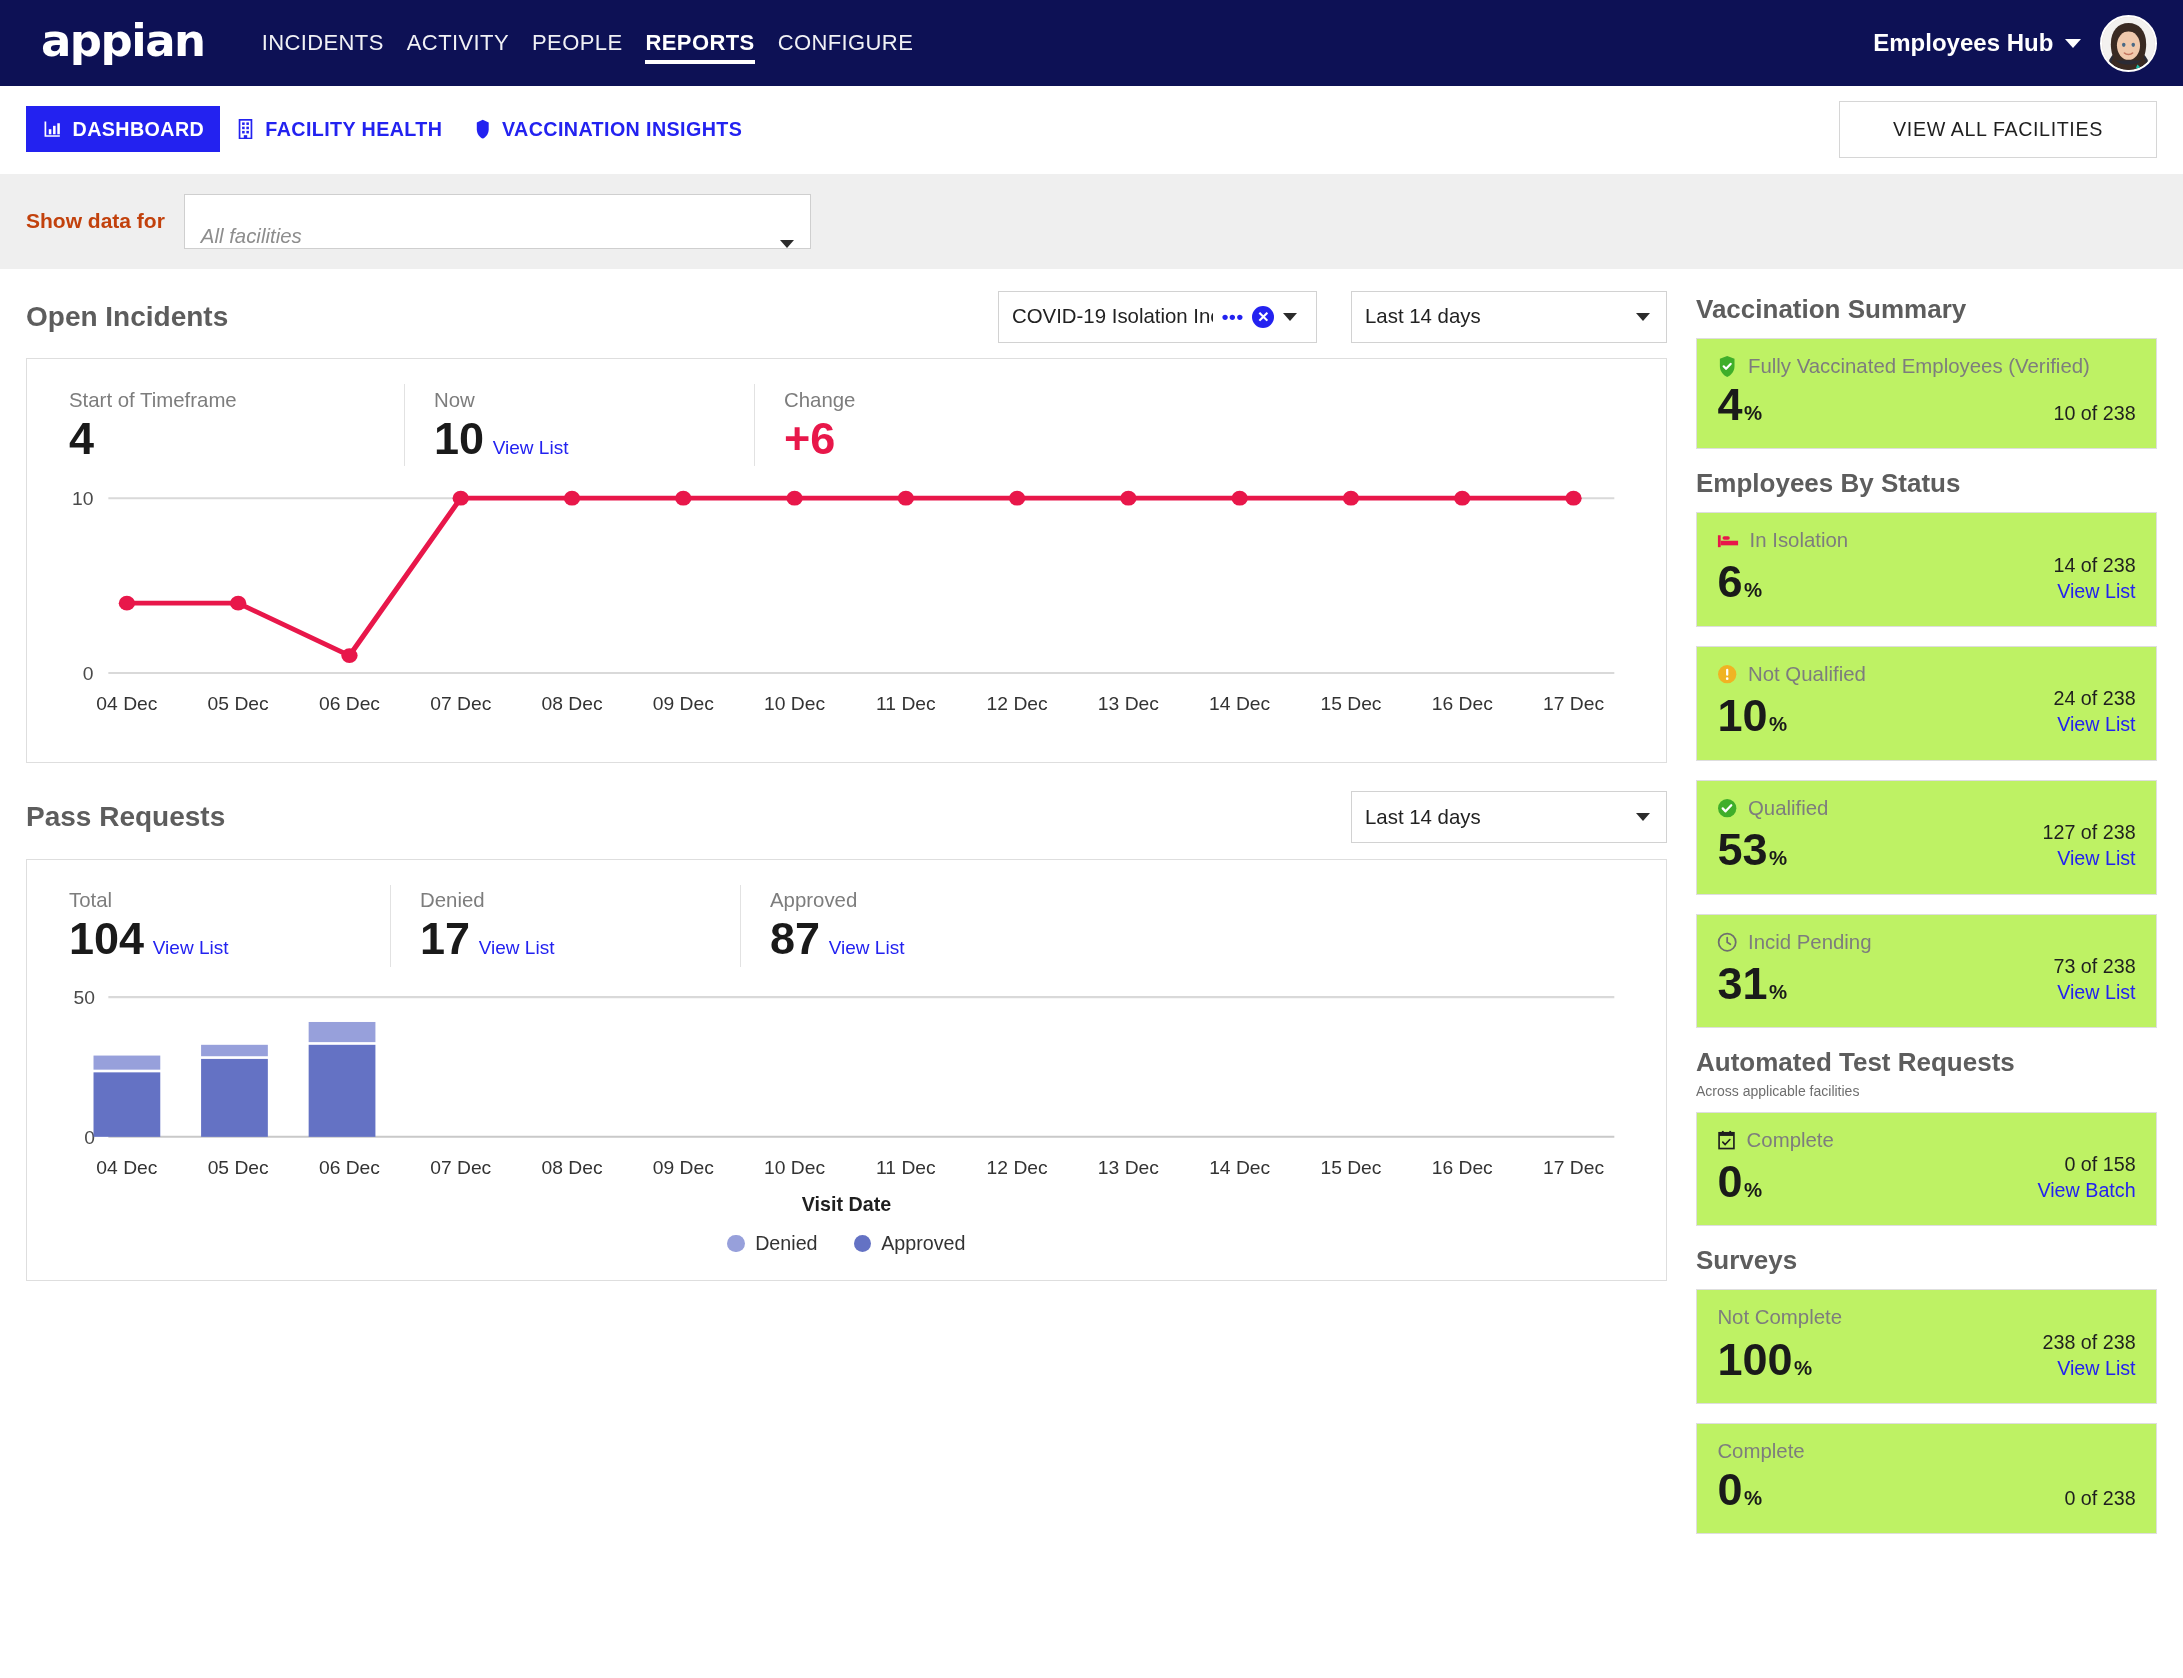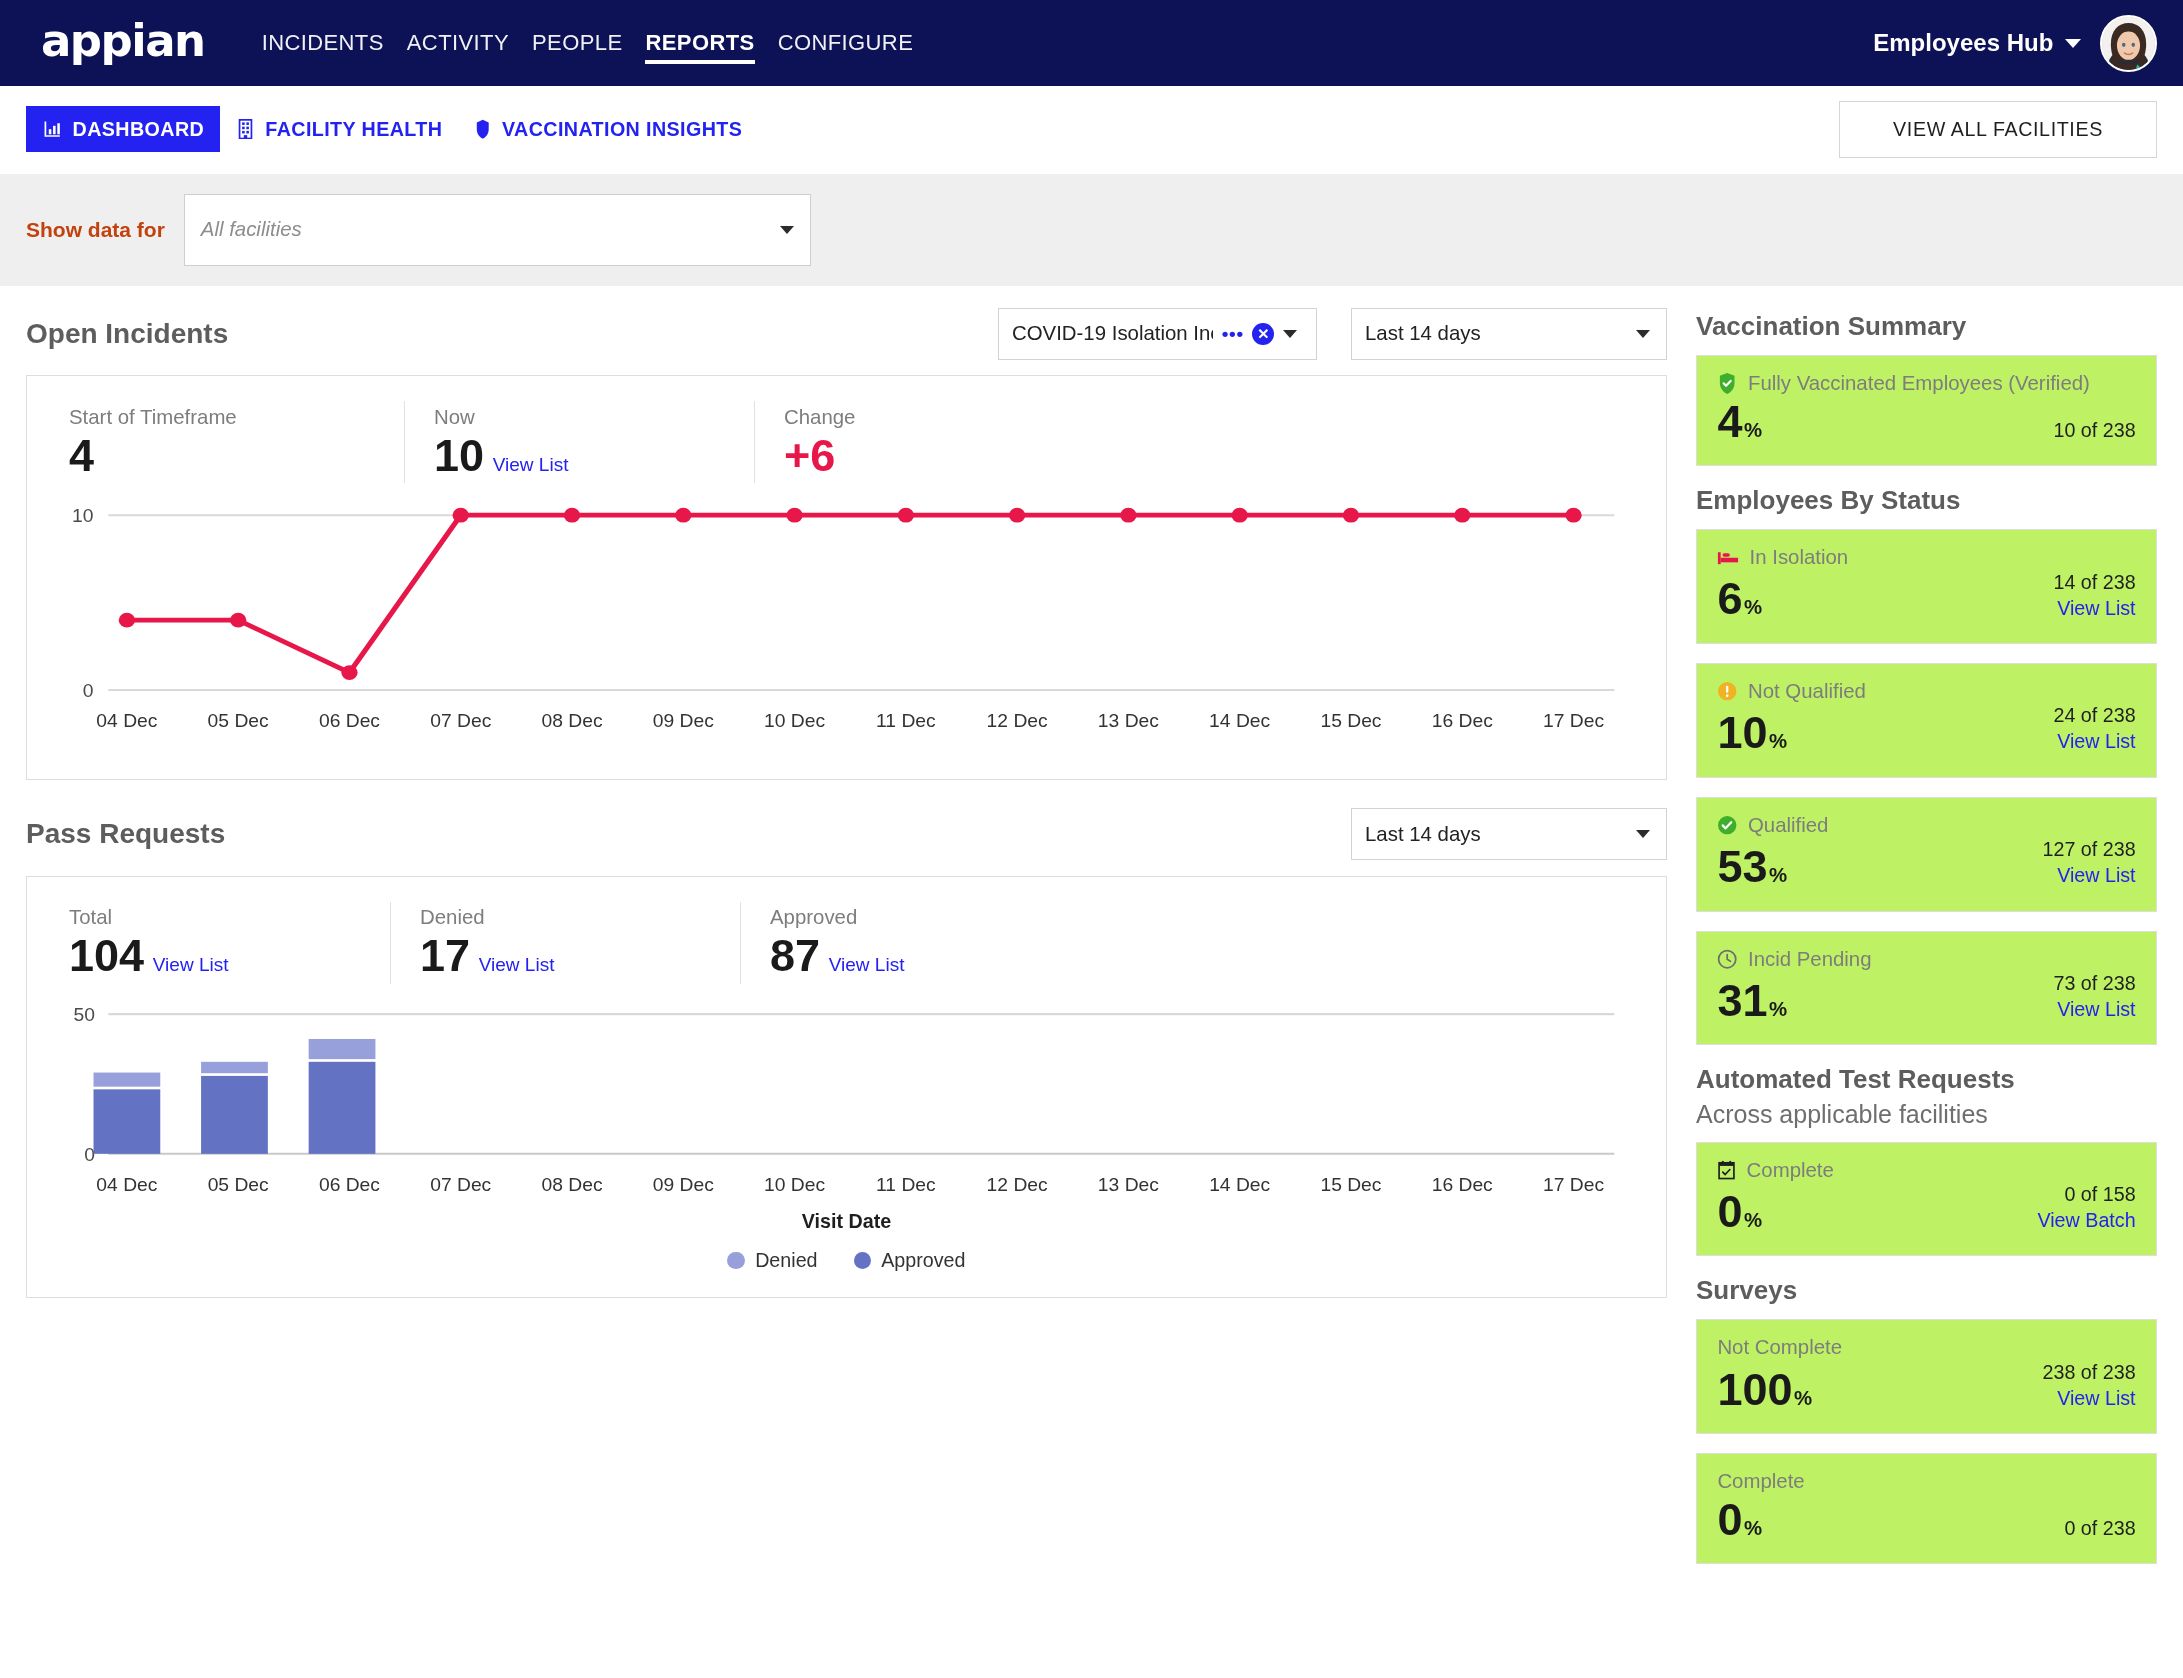--- a/index.html
+++ b/index.html
@@ -129,23 +129,23 @@
     display: flex;
     align-items: center;
     gap: 19px;
   }
   .filter-label { font-size: 21px; font-weight: 700; color: #c2410c; }
   .select {
     position: relative;
     background: #fff;
     border: 1.5px solid #cfcfcf;
     width: 627px;
-    height: 72px;
-    display: flex;
-    align-items: center;
+    height: 55px;
+    display: flex;
+    align-items: flex-end;
     padding: 0 16px;
     font-size: 20.4px;
     cursor: pointer;
   }
   .select .placeholder { color: #8d8d8d; font-style: italic; }
   .select .arrow {
     position: absolute;
     right: 16px;
     width: 0; height: 0;
     border-left: 7.3px solid transparent;
@@ -253,21 +253,21 @@
   .legend-item { display: flex; align-items: center; gap: 10.2px; font-size: 19.7px; color: #333; cursor: pointer; }
   .dot { width: 17.5px; height: 17.5px; border-radius: 50%; flex: none; }
 
   
   .side-title {
     font-size: 26px;
     font-weight: 700;
     color: #5d5d5d;
     margin: 5.8px 0 13px 0;
   }
-  .side-sub { font-size: 25px; color: #6e6e6e; margin: -8.7px 0 13px 0; }
+  .side-sub { font-size: 14px; color: #6e6e6e; margin: -8.7px 0 13px 0; }
   .stat-card {
     border: 1.5px solid #dedede;
     background: #bef264;
     padding: 16px 20.4px 19px 20.4px;
     margin-bottom: 19px;
     position: relative;
   }
   .stat-head {
     display: flex;
     align-items: center;

